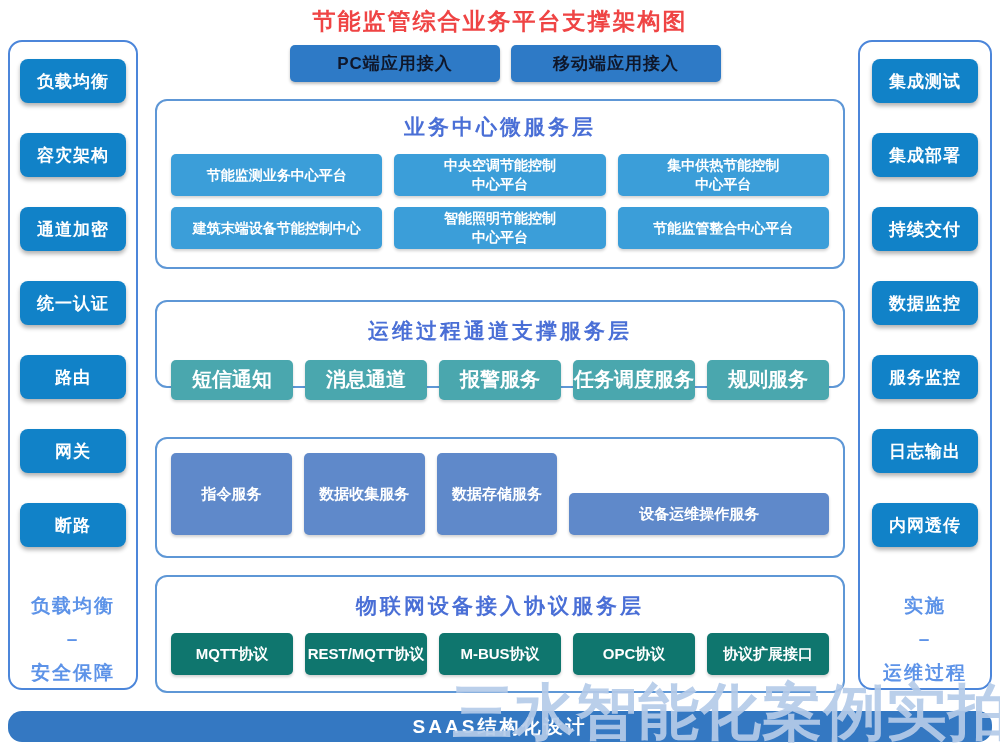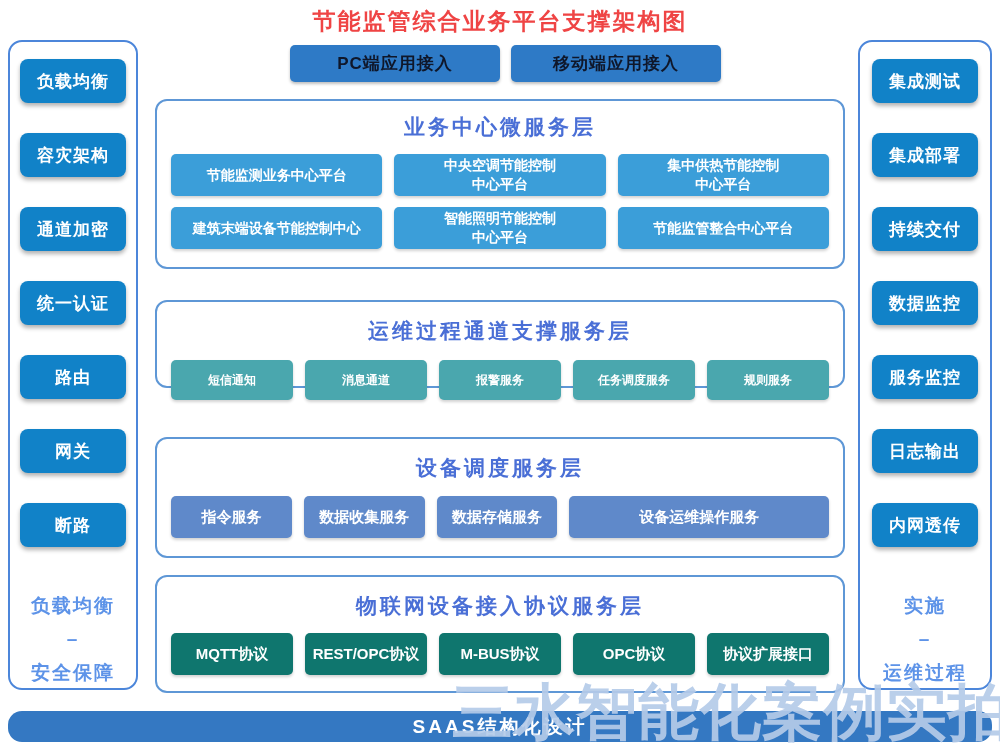--- a/index.html
+++ b/index.html
@@ -47,29 +47,29 @@
     flex:1;min-height:42px;border-radius:5px;color:#fff;display:flex;
     align-items:center;justify-content:center;text-align:center;
     font-size:14px;line-height:1.35;white-space:pre-line;
     box-shadow:0 2px 3px rgba(0,0,0,.18);
   }
   .sec1{top:99px;height:170px;}
   .sec1 .sec-title{margin-top:12px;}
   .sec1 .boxes{margin-top:13px;}
   .sec1 .boxes + .boxes{margin-top:11px;}
   .sec1 .box{background:#3b9ed9;}
-  .sec2{top:300px;height:88px;}
+  .sec2{top:300px;height:88px;font-family:Liberation Mono, monospace;}
   .sec2 .sec-title{margin-top:15px;}
   .sec2 .boxes{margin-top:15px;}
-  .sec2 .box{background:#4aa7ae;min-height:40px;font-size:12px;}
+  .sec2 .box{background:#4aa7ae;min-height:40px;font-size:20px;}
   .sec3{top:437px;height:121px;}
   .sec3 .sec-title{margin-top:15px;}
   .sec3 .boxes{margin-top:14px;}
   .sec3 .box{background:#5f89ca;font-size:15px;}
-  .sec3 .box.wide{flex:2.15;}
+  .sec3 .box.wide{flex:2.15;margin-top:40px;}
   .sec4{top:575px;height:118px;}
   .sec4 .sec-title{margin-top:15px;}
   .sec4 .boxes{margin-top:13px;}
   .sec4 .box{background:#0f766e;font-size:15px;}
   
   .bottom-bar{
     position:absolute;left:8px;top:711px;width:984px;height:31px;background:#3478c2;
     border-radius:14px;color:#fff;display:flex;align-items:center;justify-content:center;
     font-size:19px;letter-spacing:3px;
   }
@@ -143,34 +143,33 @@
     <div class="boxes">
       <div class="box">短信通知</div>
       <div class="box">消息通道</div>
       <div class="box">报警服务</div>
       <div class="box">任务调度服务</div>
       <div class="box">规则服务</div>
     </div>
   </section>
 
   <section class="sec sec3">
-    <div class="sec-title">设备调度服务层</div>
     <div class="boxes">
       <div class="box">指令服务</div>
       <div class="box">数据收集服务</div>
       <div class="box">数据存储服务</div>
       <div class="box wide">设备运维操作服务</div>
     </div>
   </section>
 
   <section class="sec sec4">
     <div class="sec-title">物联网设备接入协议服务层</div>
     <div class="boxes">
       <div class="box">MQTT协议</div>
-      <div class="box">REST/OPC协议</div>
+      <div class="box">REST/MQTT协议</div>
       <div class="box">M-BUS协议</div>
       <div class="box">OPC协议</div>
       <div class="box">协议扩展接口</div>
     </div>
   </section>
 
   <div class="bottom-bar">SAAS结构化设计</div>
 
   <div class="watermark">三水智能化案例实拍</div>
 

